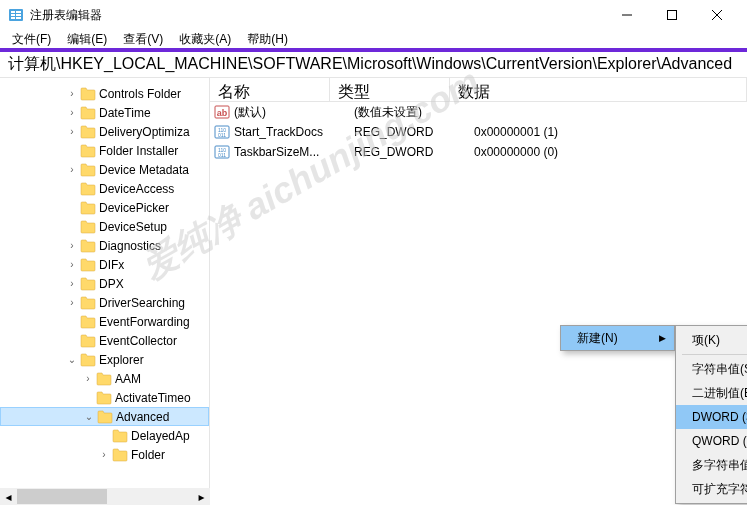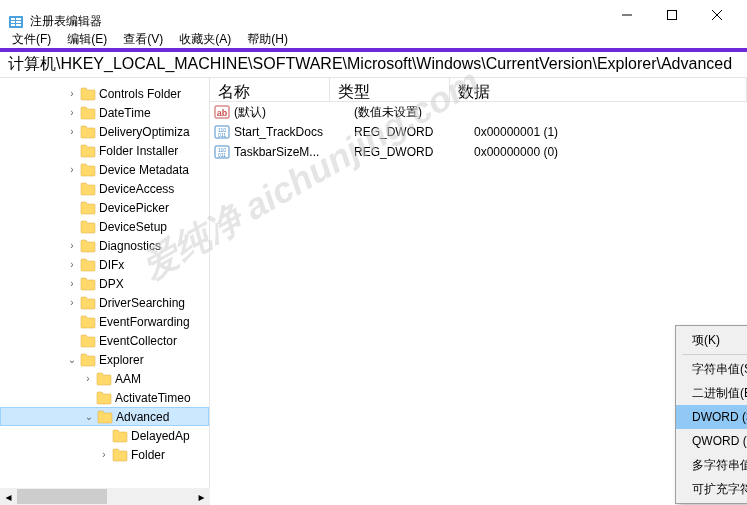--- a/index.html
+++ b/index.html
@@ -1,18 +1,18 @@
 <!DOCTYPE html>
 <html><head>
   <meta charset="utf-8">
   <style>
     * { margin: 0; padding: 0; box-sizing: border-box; font-family: "Microsoft YaHei", "Segoe UI", Tahoma, sans-serif; }
     body { width: 747px; height: 505px; background: #fff; font-size: 12px; overflow: hidden; position: relative; }
     
-    .titlebar { height: 30px; display: flex; align-items: flex-end; padding: 0 8px; background: #fff; }
+    .titlebar { height: 30px; display: flex; align-items: center; padding: 0 8px; background: #fff; }
     .titlebar-icon { width: 16px; height: 16px; margin-right: 6px; }
     .titlebar-icon svg { width: 16px; height: 16px; }
     .titlebar-title { flex: 1; font-size: 12px; color: #000; }
     .window-controls { display: flex; gap: 0; }
     .win-btn { width: 45px; height: 30px; display: flex; align-items: center; justify-content: center; cursor: pointer; }
     .win-btn svg { width: 10px; height: 10px; }
     
     .menubar { height: 22px; display: flex; align-items: center; padding: 0 4px; border-bottom: 4px solid #6d28d9; }
     .menu-item { padding: 2px 8px; font-size: 12px; cursor: pointer; }
     
@@ -301,20 +301,26 @@
               <rect x="1" y="2" width="14" height="12" fill="#fff" stroke="#4a8cc7" stroke-width="1" rx="1"></rect>
               <text x="8" y="8" font-size="5" text-anchor="middle" fill="#4a8cc7">110</text>
               <text x="8" y="13" font-size="5" text-anchor="middle" fill="#4a8cc7">011</text>
             </svg></span>
           <span class="list-cell-name">TaskbarSizeM...</span>
           <span class="list-cell-type">REG_DWORD</span>
           <span class="list-cell-data">0x00000000 (0)</span>
         </div>
       </div>
 
+    <div class="context-menu menu1">
+      <div class="context-menu-item highlighted">
+        <span>新建(N)</span>
+        <span class="arrow">▶</span>
+      </div>
+    </div>
 
     <div class="context-menu menu2">
       <div class="context-menu-item">
           <span>项(K)</span>
         </div>
       <div class="sep"></div>
       <div class="context-menu-item">
           <span>字符串值(S)</span>
         </div>
       <div class="context-menu-item">

